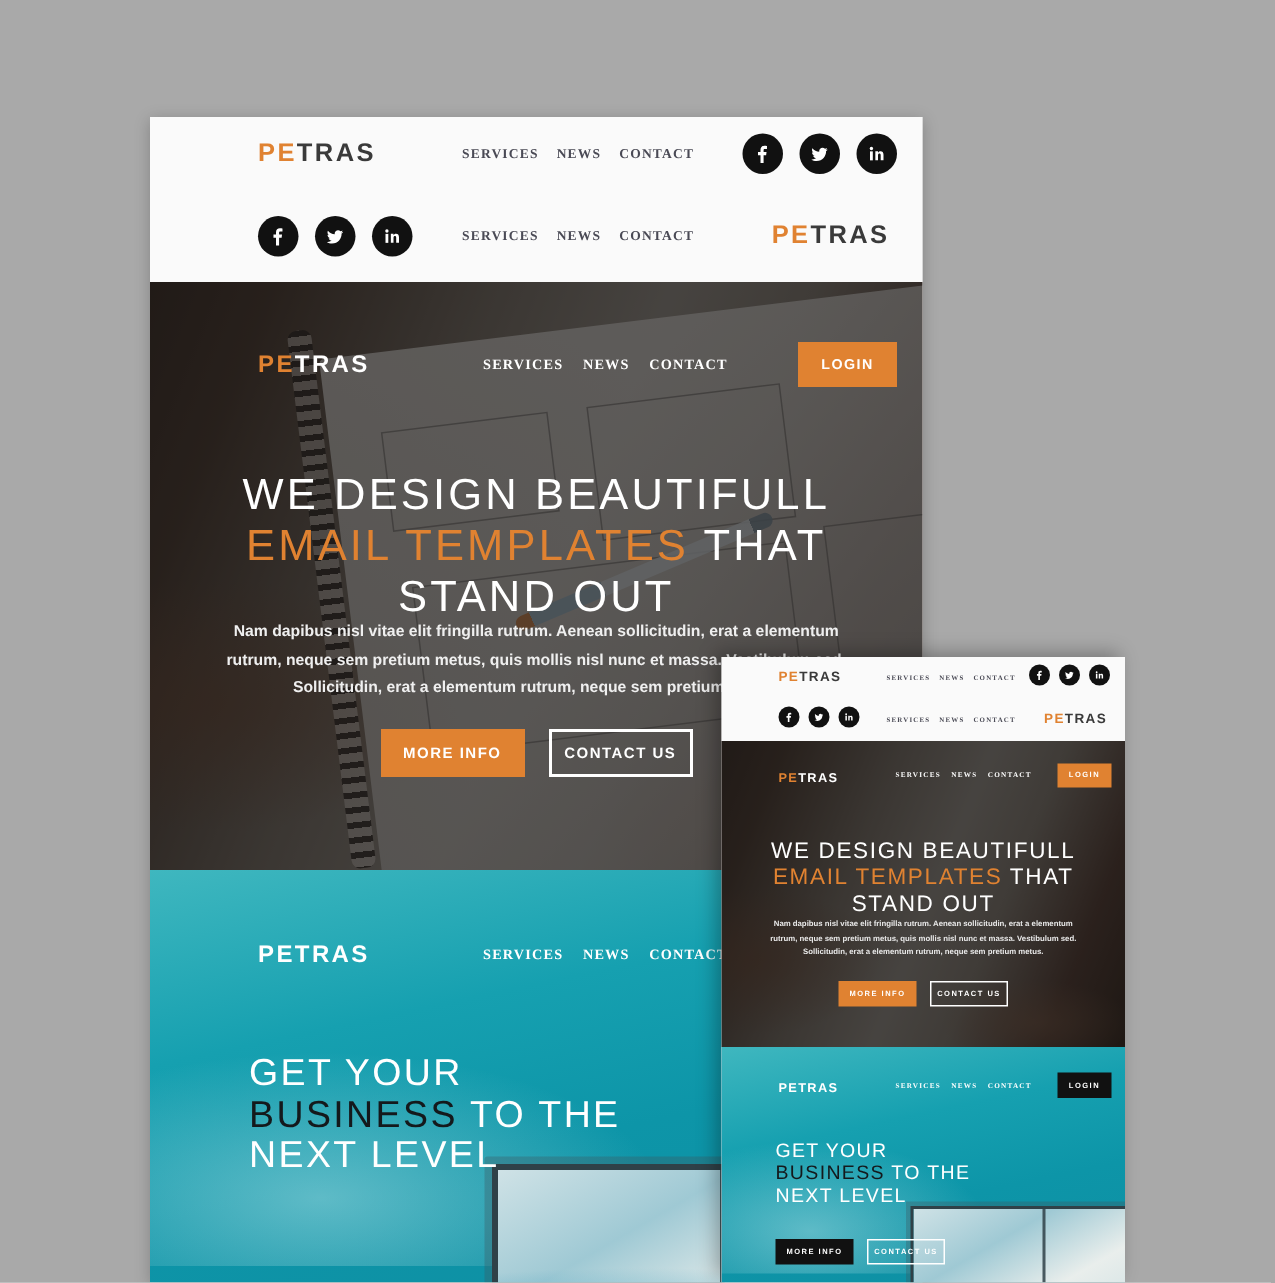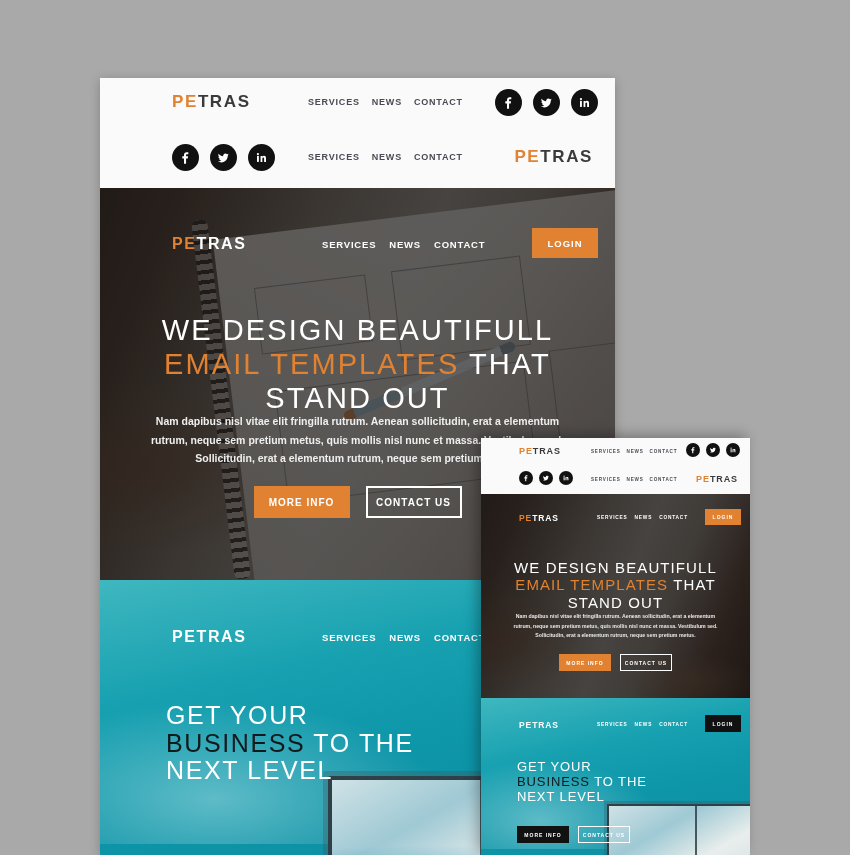--- a/index.html
+++ b/index.html
@@ -14,21 +14,21 @@
   
   .logo { font-weight: 700; letter-spacing: 1.6px; white-space: nowrap; }
   .logo .pe { color: #e08231; }
   .logo .tras { color: #3a3a3a; }
   .logo.light .pe { color: #e08231; }
   .logo.light .tras { color: #ffffff; }
   .logo.allwhite .pe, .logo.allwhite .tras { color: #ffffff; }
 
   .nav { display: flex; white-space: nowrap; }
   .nav span {
-    font-weight: 700; letter-spacing: 0.8px; color: #4a4a55;
+    font-weight: 700; letter-spacing: 0.8px; color: #4a4a55; font-family: Liberation Serif, serif;
   }
   .nav.light span { color: #ffffff; }
 
   .social { display: flex; align-items: center; }
   .sicon {
     border-radius: 50%; background: #111; color: #fff;
     display: flex; align-items: center; justify-content: center;
   }
   .sicon svg { display: block; }
 

